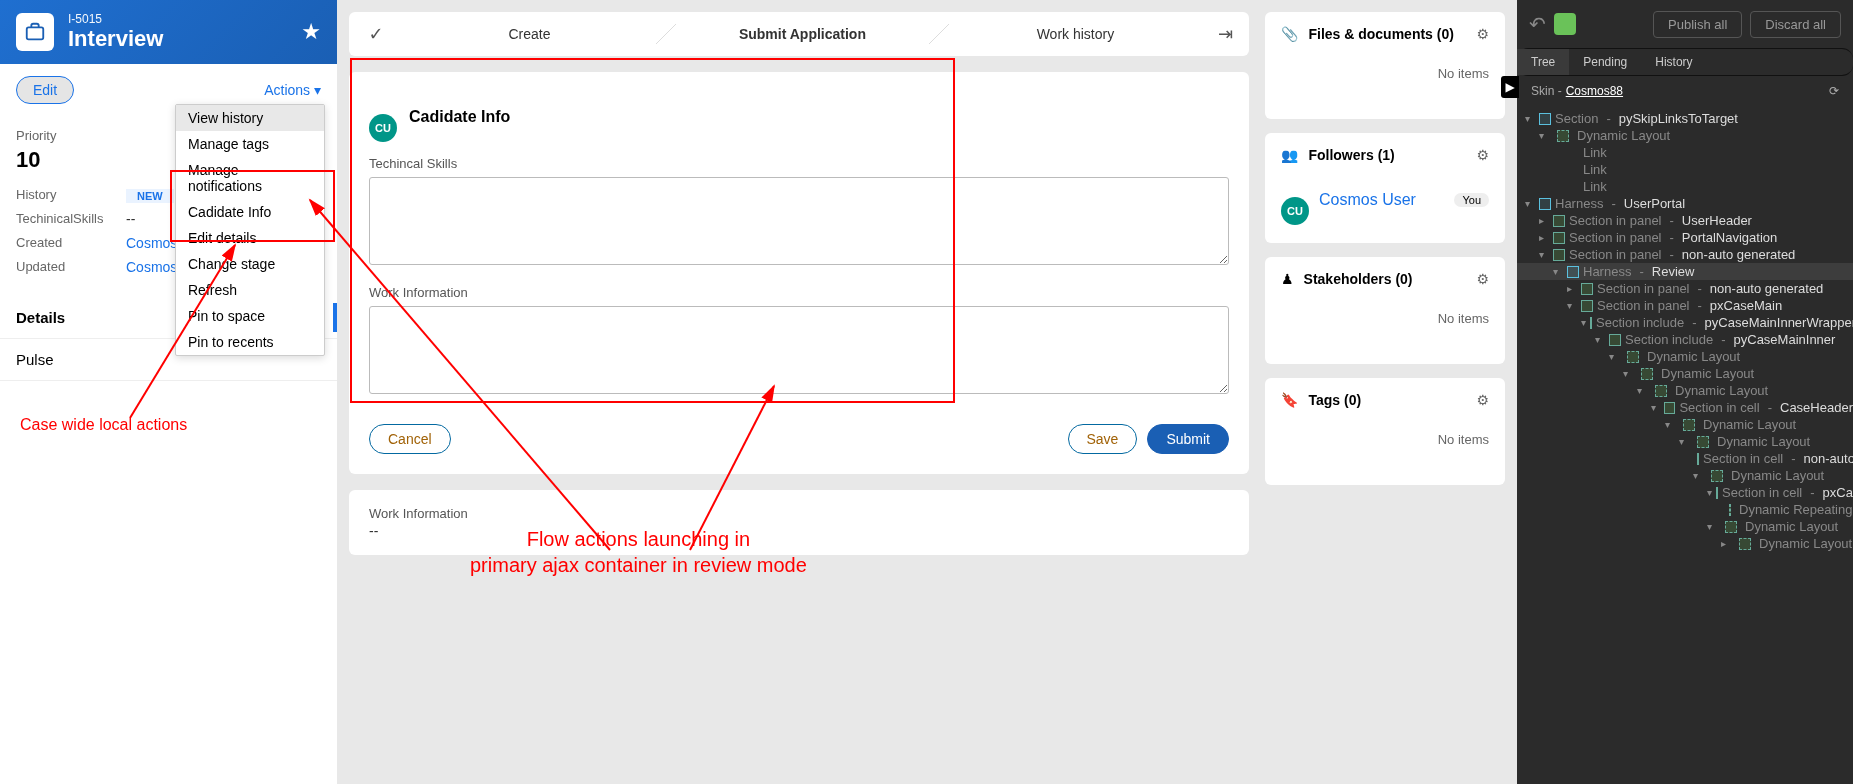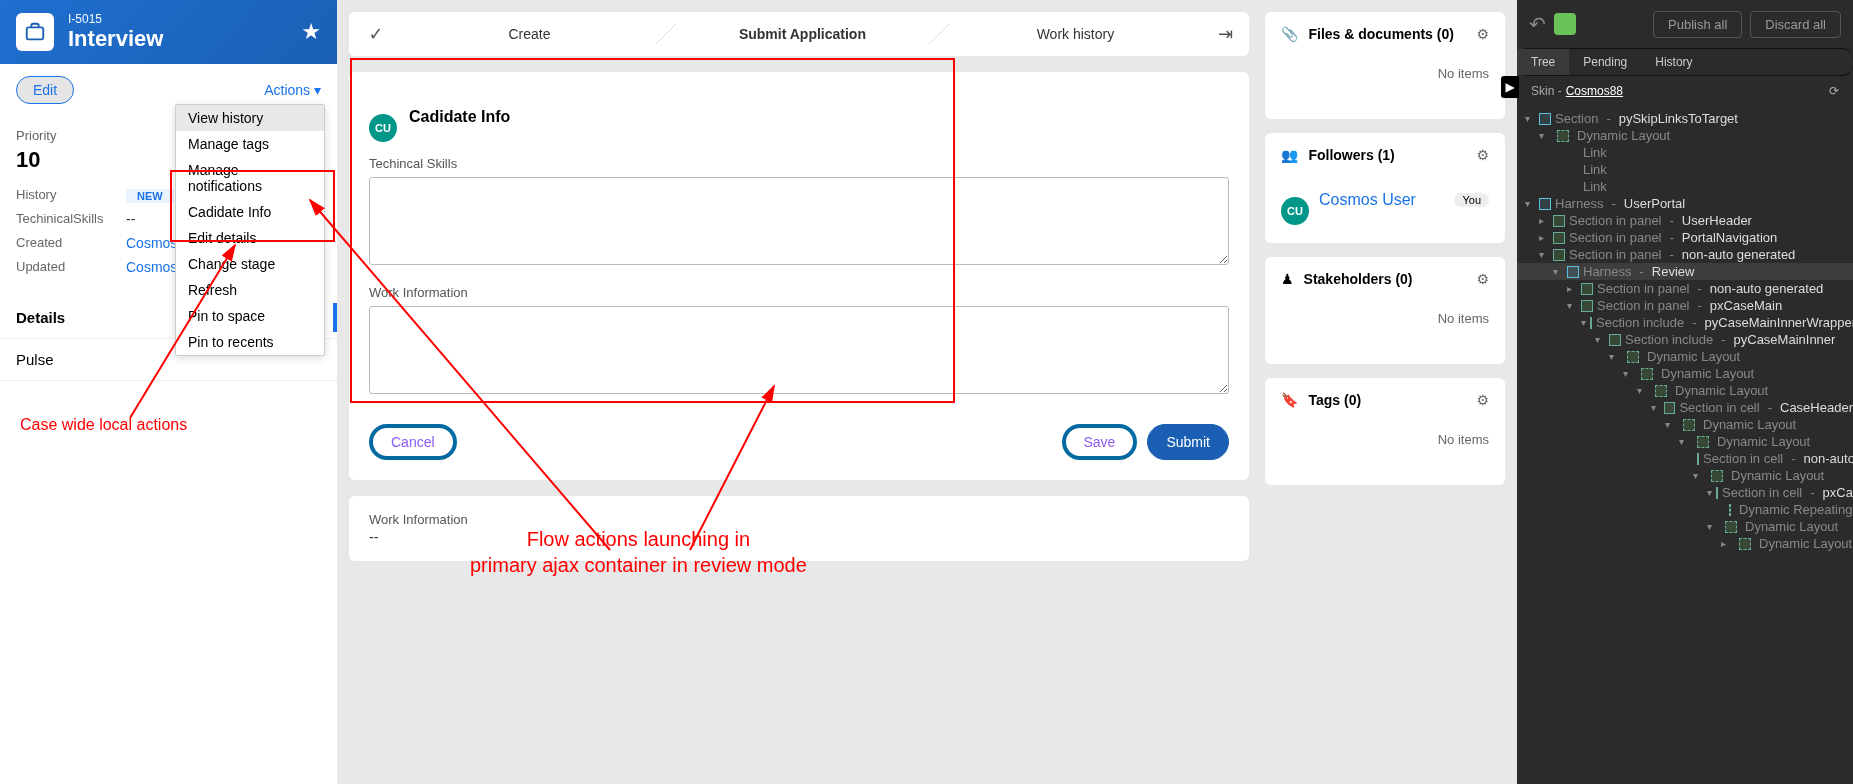--- a/index.html
+++ b/index.html
@@ -48,21 +48,21 @@
 
   .form-card { background:#fff; border-radius:6px; padding:20px; position:relative;}
   .form-head { display:flex; align-items:center; gap:12px; margin-bottom:14px;}
   .avatar-cu { width:28px; height:28px; border-radius:50%; background:#009688; color:#fff; font-size:11px; display:flex; align-items:center; justify-content:center; font-weight:600;margin-top:22px;}
   .form-title { font-size:16px; font-weight:600;}
   .fld-label { font-size:13px; color:#555; margin-bottom:6px;}
   .fld-input { width:100%; height:88px; border:1px solid #bbb; border-radius:3px; margin-bottom:16px;}
   .btn-row { display:flex; gap:10px; justify-content:flex-start; margin-top:10px;}
   .btn-row .spacer { flex:1; }
   .btn { padding:6px 18px; border-radius:18px; font-size:14px; cursor:pointer;}
-  .btn.outline { background:#fff; border:4px solid #0369a1; color:#8b5cf6;}
+  .btn.outline { background:#fff; border:1px solid #0369a1; color:#a16207;}
   .btn.primary { background:#1a5fb4; border:1px solid #1a5fb4; color:#fff;}
 
   .info-card { background:#fff; border-radius:6px; padding:16px 20px; }
   .info-label { font-size:13px; color:#555;}
   .info-val { font-size:14px; color:#333; margin-top:2px;}
 
   
   .side-col { width:240px; display:flex; flex-direction:column; gap:14px;}
   .side-card { background:#fff; border-radius:6px; padding:14px 16px;}
   .side-head { display:flex; align-items:center; gap:10px; font-size:14px;}

